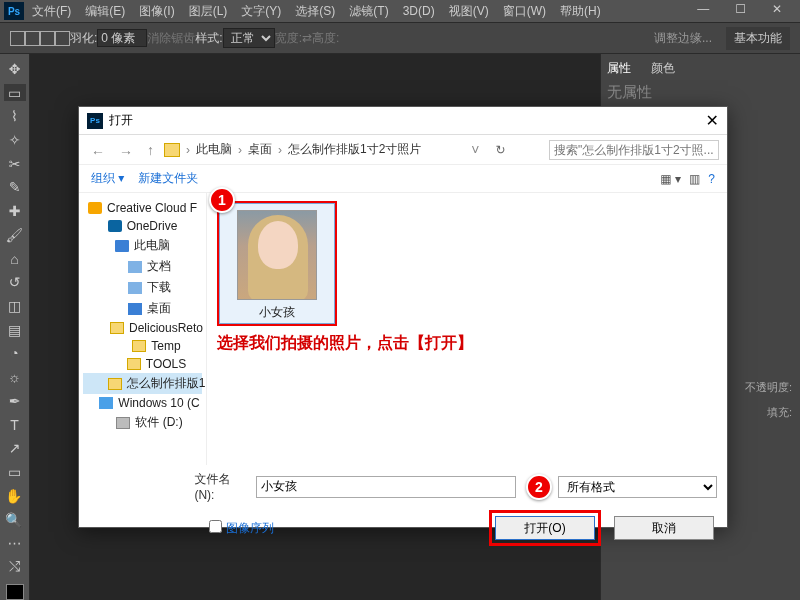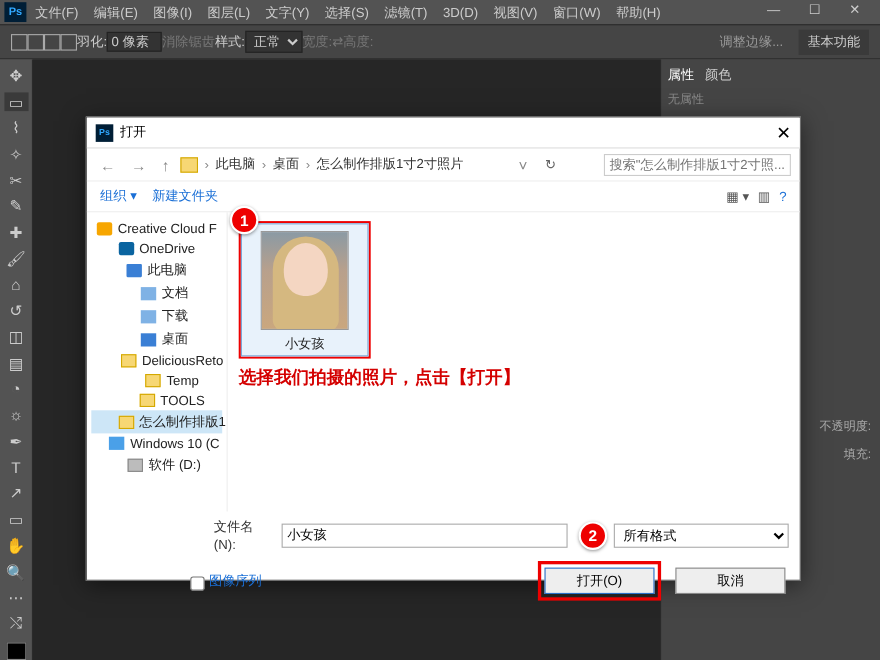--- a/index.html
+++ b/index.html
@@ -11,23 +11,23 @@
 .ps-optbar{background:#454545;height:32px;display:flex;align-items:center;padding:0 10px;color:#ccc;border-top:1px solid #2a2a2a;border-bottom:1px solid #2a2a2a;}
 .ps-optbar .box{width:15px;height:15px;border:1px solid #aaa;}
 .ps-optbar input{width:50px;background:#333;border:1px solid #222;color:#ccc;padding:1px 3px;}
 .ps-optbar select{background:#333;border:1px solid #222;color:#ccc;padding:1px 3px;text-align:center;}
 .ps-body{display:flex;height:546px;}
 .toolbar{width:30px;background:#535353;border-right:1px solid #2a2a2a;display:flex;flex-direction:column;align-items:center;padding-top:6px;gap:6px;}
 .tool{width:22px;height:20px;color:#ccc;display:flex;align-items:center;justify-content:center;font-size:14px;cursor:default;}
 .tool.sel{background:#3a3a3a;}
 .canvas{flex:1;background:#262626;position:relative;}
 .right-panels{width:200px;background:#454545;border-left:1px solid #2a2a2a;color:#ccc;padding:6px;}
-.panel-tabs{display:flex;gap:10px;margin-bottom:6px;font-size:11px;}
+.panel-tabs{display:flex;gap:20px;margin-bottom:6px;font-size:11px;}
 .panel-tabs span.act{color:#fff;}
-.noprops{color:#888;font-size:11px;margin-top:6px;}
+.noprops{color:#888;font-size:15px;margin-top:6px;}
 .layer-icons{position:absolute;right:130px;top:356px;color:#888;font-size:11px;}
 .opacity-row{position:absolute;right:8px;top:380px;color:#aaa;font-size:11px;}
 .fill-row{position:absolute;right:8px;top:405px;color:#aaa;font-size:11px;}
 
 .dialog{position:absolute;left:78px;top:106px;width:650px;height:422px;background:#fff;border:1px solid #555;box-shadow:0 4px 20px rgba(0,0,0,.5);}
 .dlg-title{background:#fff;height:28px;display:flex;align-items:center;padding:0 8px;border-bottom:1px solid #ddd;}
 .dlg-title .ico{width:16px;height:16px;background:#001e36;color:#31a8ff;font-size:8px;font-weight:bold;display:flex;align-items:center;justify-content:center;margin-right:6px;}
 .dlg-title .ttl{flex:1;}
 .dlg-close{font-size:16px;cursor:default;}
 .dlg-nav{height:30px;display:flex;align-items:center;padding:0 8px;gap:6px;border-bottom:1px solid #eee;}
@@ -64,21 +64,21 @@
 .hair{position:absolute;left:10px;top:4px;width:60px;height:86px;background:#d5b880;border-radius:30px 30px 10px 10px;}
 .thumb-label{margin-top:4px;color:#222;}
 .annot{position:absolute;left:10px;top:140px;color:#d40000;font-size:16px;font-weight:700;}
 .badge{position:absolute;width:26px;height:26px;background:#e00;border:2px solid #fff;border-radius:50%;color:#fff;font-weight:bold;display:flex;align-items:center;justify-content:center;font-size:14px;box-shadow:0 1px 3px rgba(0,0,0,.4);z-index:5;}
 .dlg-bottom{padding:6px 10px;}
 .fn-row{display:flex;align-items:center;gap:6px;margin-bottom:8px;}
 .fn-label{color:#333;}
 .fn-input{flex:0 0 260px;border:1px solid #aaa;padding:3px 4px;}
 .fmt-select{width:160px;border:1px solid #aaa;padding:2px 4px;background:#fff;}
 .btn-row{display:flex;align-items:center;gap:10px;justify-content:flex-end;}
-.chk-row{display:flex;align-items:flex-end;gap:4px;margin-right:auto;margin-left:84px;color:#1a6fd6;}
+.chk-row{display:flex;align-items:flex-start;gap:4px;margin-right:auto;margin-left:120px;color:#1a6fd6;}
 .btn{width:100px;height:24px;border:1px solid #888;background:#eee;cursor:default;}
 .btn.primary{border:1px solid #2a6fc9;}
 .open-frame{border:3px solid #e00;padding:3px;display:inline-block;}
 .redbox-cancel{padding:3px;display:inline-block;}
 </style>
 </head>
 <body>
 
 <div class="ps-menubar">
   <div class="ps-logo">Ps</div>

